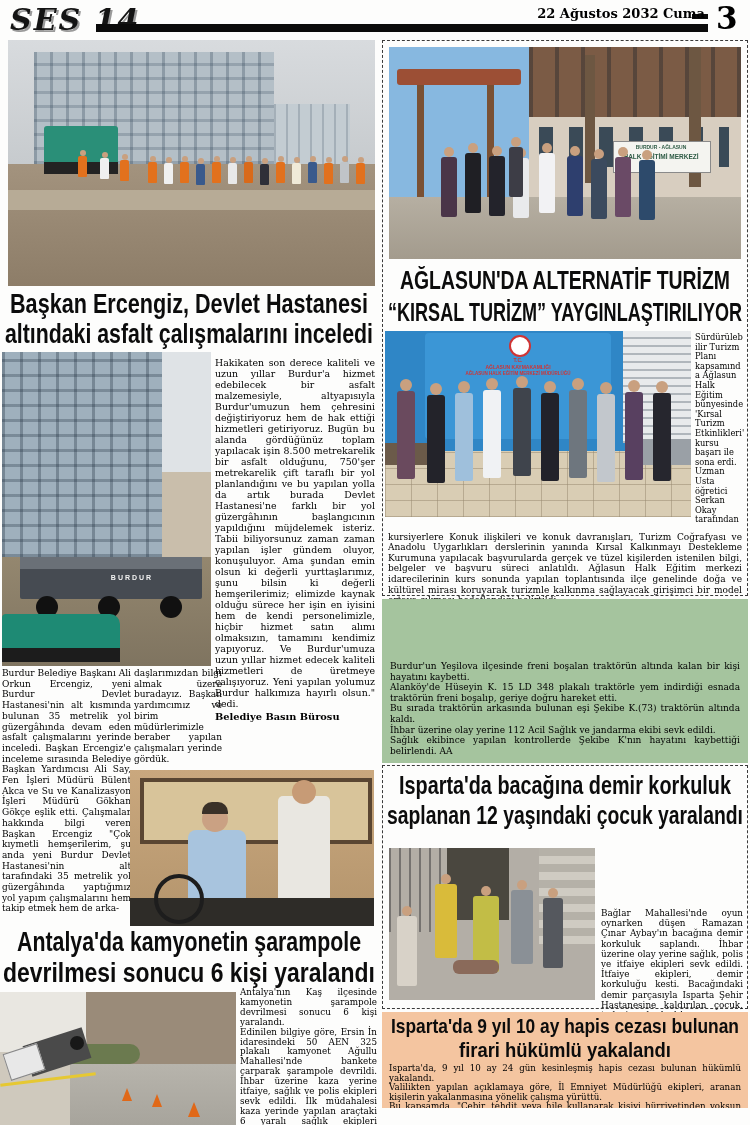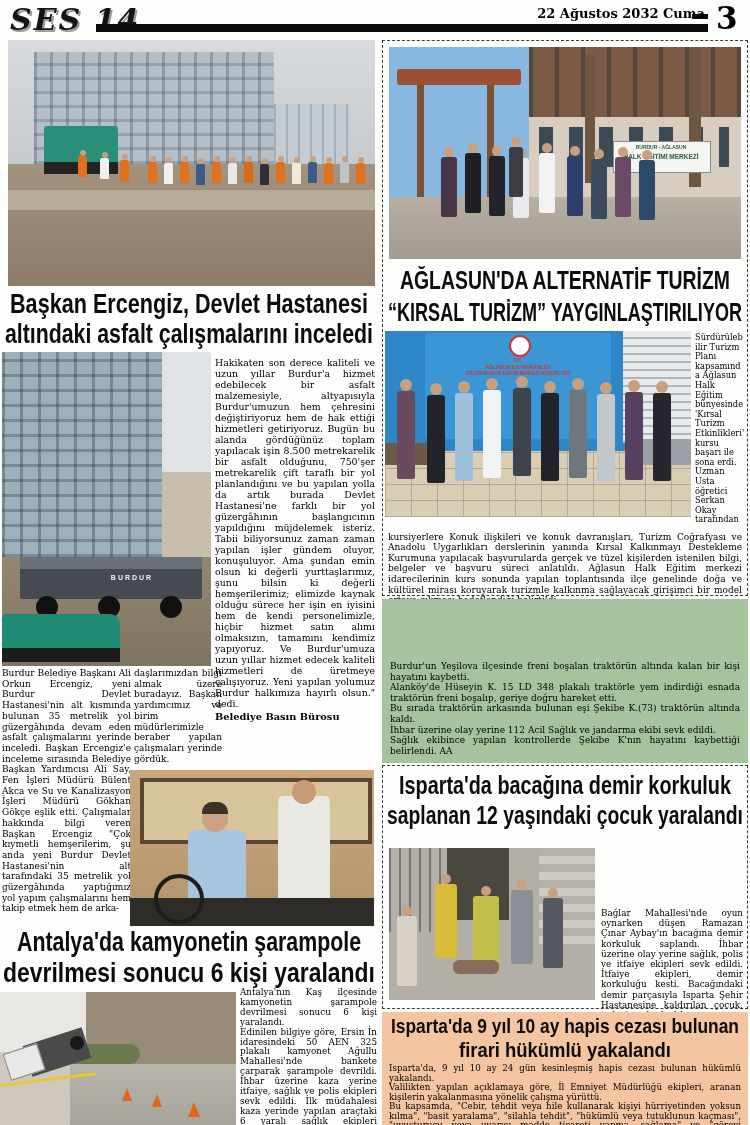--- a/index.html
+++ b/index.html
@@ -246,21 +246,21 @@
       <i class="ppl" style="left:8px;top:58px;width:20px;height:80px;--c:#d8d2c8"></i>
       <i class="ppl" style="left:46px;top:26px;width:22px;height:84px;--c:#d9bb3a"></i>
       <i class="ppl" style="left:84px;top:38px;width:26px;height:86px;--c:#c2bd46"></i>
       <i class="ppl" style="left:122px;top:32px;width:22px;height:84px;--c:#8a9096"></i>
       <i class="ppl" style="left:154px;top:40px;width:20px;height:80px;--c:#55585e"></i>
       <i class="s" style="left:64px;top:112px;width:46px;height:14px;background:#8a6a5a;border-radius:6px"></i>
     </div>
     <div class="body cbody" style="left:218px;top:142px;width:142px">Bağlar Mahallesi'nde oyun oynarken düşen Ramazan Çınar Aybay'ın bacağına demir korkuluk saplandı. İhbar üzerine olay yerine sağlık, polis ve itfaiye ekipleri sevk edildi. İtfaiye ekipleri, demir korkuluğu kesti. Bacağındaki demir parçasıyla Isparta Şehir Hastanesine kaldırılan çocuk, tedaviye alındı. AA</div>
   </div>
 
-  <div class="colorbox" style="left:382px;top:1012px;width:366px;height:113px;background:#f4c5a0">
+  <div class="colorbox" style="left:382px;top:1012px;width:366px;height:96px;background:#f4c5a0">
     <div class="hl" style="left:0;top:2px;width:366px">
       <svg width="366" height="24">
           <text x="183" y="19" font-size="21" text-anchor="middle" textLength="348" lengthAdjust="spacingAndGlyphs">Isparta'da 9 yıl 10 ay hapis cezası bulunan</text>
         </svg>
       <svg width="366" height="24">
           <text x="183" y="19" font-size="21" text-anchor="middle" textLength="212" lengthAdjust="spacingAndGlyphs">firari hükümlü yakalandı</text>
         </svg>
     </div>
     <div class="body boxd" style="left:7px;top:52px;width:352px">Isparta'da, 9 yıl 10 ay 24 gün kesinleşmiş hapis cezası bulunan hükümlü yakalandı.
 Valilikten yapılan açıklamaya göre, İl Emniyet Müdürlüğü ekipleri, aranan kişilerin yakalanmasına yönelik çalışma yürüttü.

